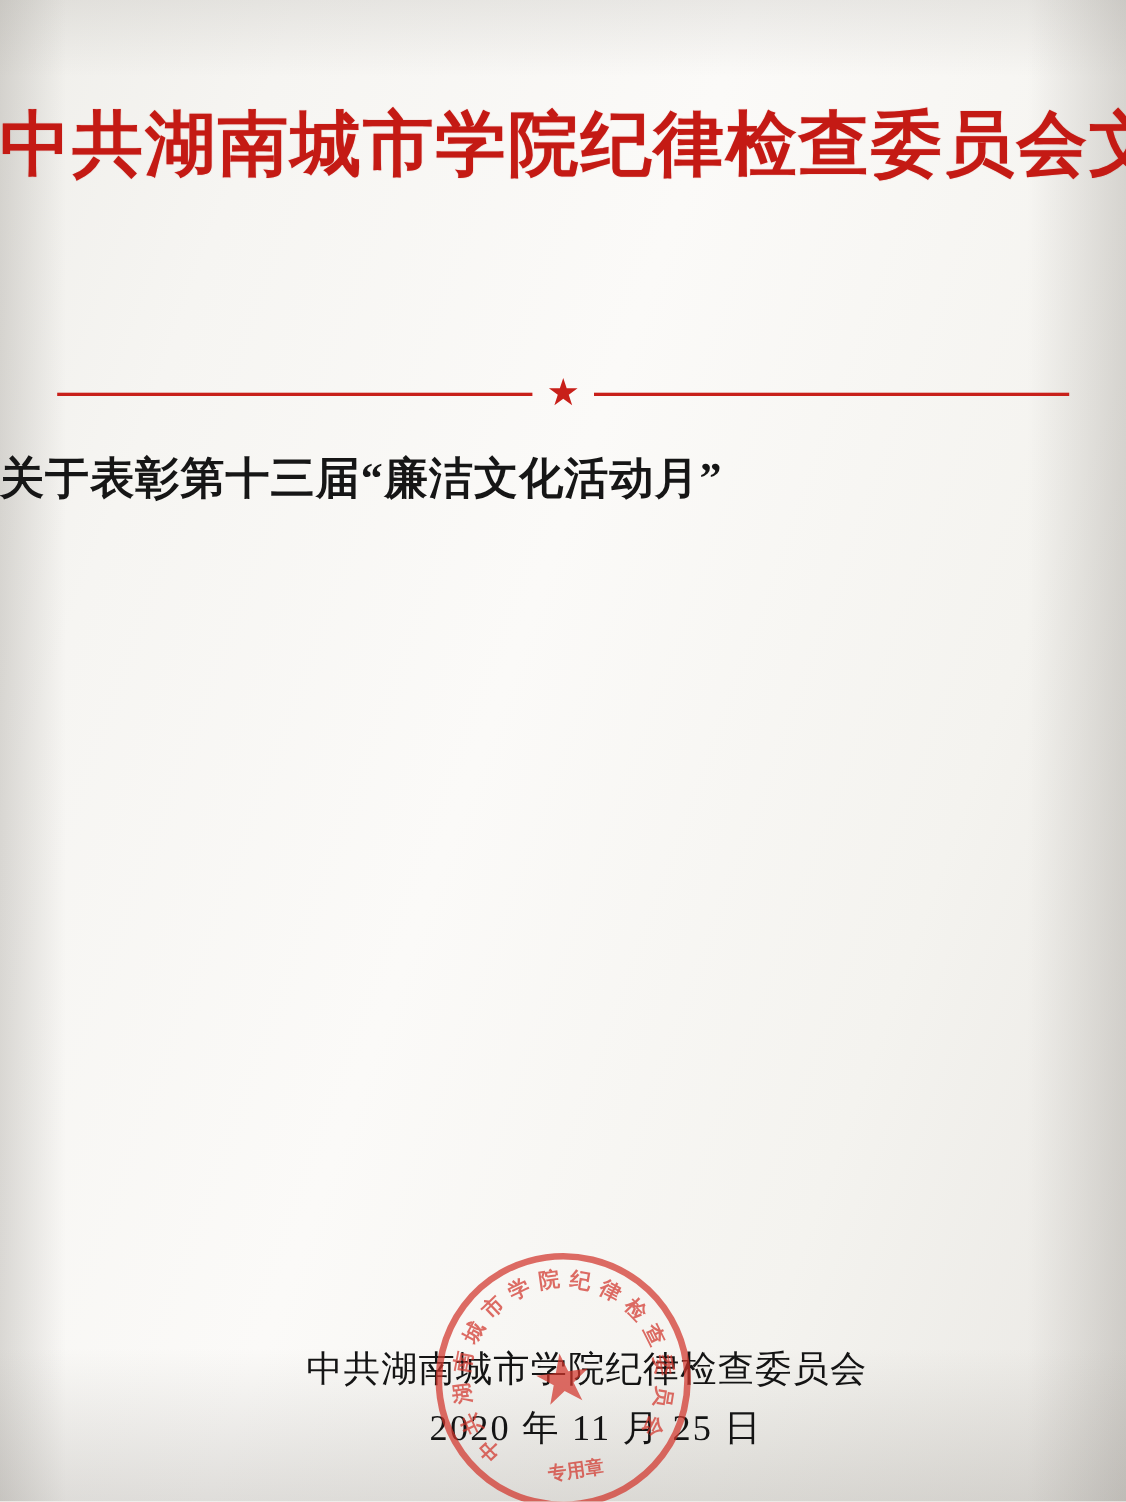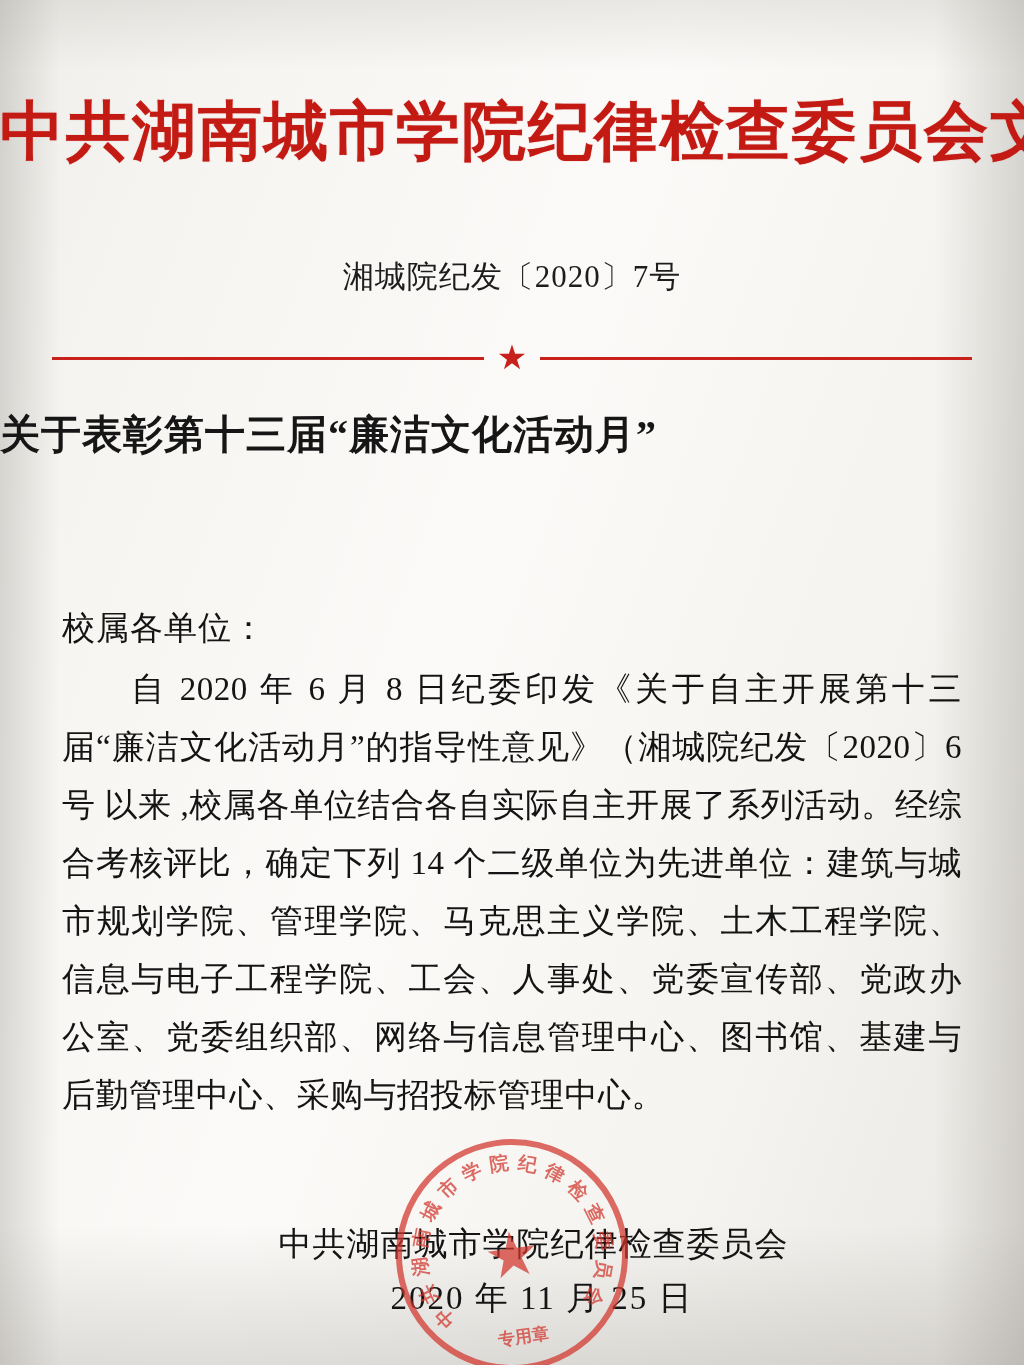--- a/index.html
+++ b/index.html
@@ -218,35 +218,32 @@
 <body>
 
 <div class="page">
   <div class="paper-shade-top"></div>
   <div class="paper-shade-left"></div>
   <div class="paper-shade-right"></div>
   <div class="paper-shade-bottom"></div>
 
   <div class="doc-title">中共湖南城市学院纪律检查委员会文件</div>
 
-  <div class="doc-number">湘城院纪发〔2020〕7号</div>
 
   <div class="red-rule">
     <div class="line-left"></div>
     <div class="star">★</div>
     <div class="line-right"></div>
   </div>
 
   <div class="subject">
     <div>关于表彰第十三届“廉洁文化活动月”</div>
   </div>
 
-  <div class="salutation">校属各单位：</div>
-
-  <div class="body-text"><span class="indent"></span><span>自 2020 年 6 月 8 日纪委印发《关于自主开展第十三届“廉洁文化活动月”的指导性意见》（湘城院纪发〔2020〕6 号 以来 ,校属各单位结合各自实际自主开展了系列活动。经综合考核评比，确定下列 14 个二级单位为先进单位：建筑与城市规划学院、管理学院、马克思主义学院、土木工程学院、信息与电子工程学院、工会、人事处、党委宣传部、党政办公室、党委组织部、网络与信息管理中心、图书馆、基建与后勤管理中心、采购与招投标管理中心。</span></div>
+
 
   <div class="signature">中共湖南城市学院纪律检查委员会</div>
   <div class="sign-date">2020 年 11 月 25 日</div>
 
   <div class="seal">
     <div class="seal-ring"></div>
     <div class="seal-text" id="seal-arc">
         <span style="transform: translate(-75.362px, 52.769px) rotate(-125deg) translate(-50%, -50%);">中</span>
         <span style="transform: translate(-87.9127px, 27.1175px) rotate(-107.143deg) translate(-50%, -50%);">共</span>
         <span style="transform: translate(-91.9929px, -1.1469px) rotate(-89.2857deg) translate(-50%, -50%);">湖</span>

